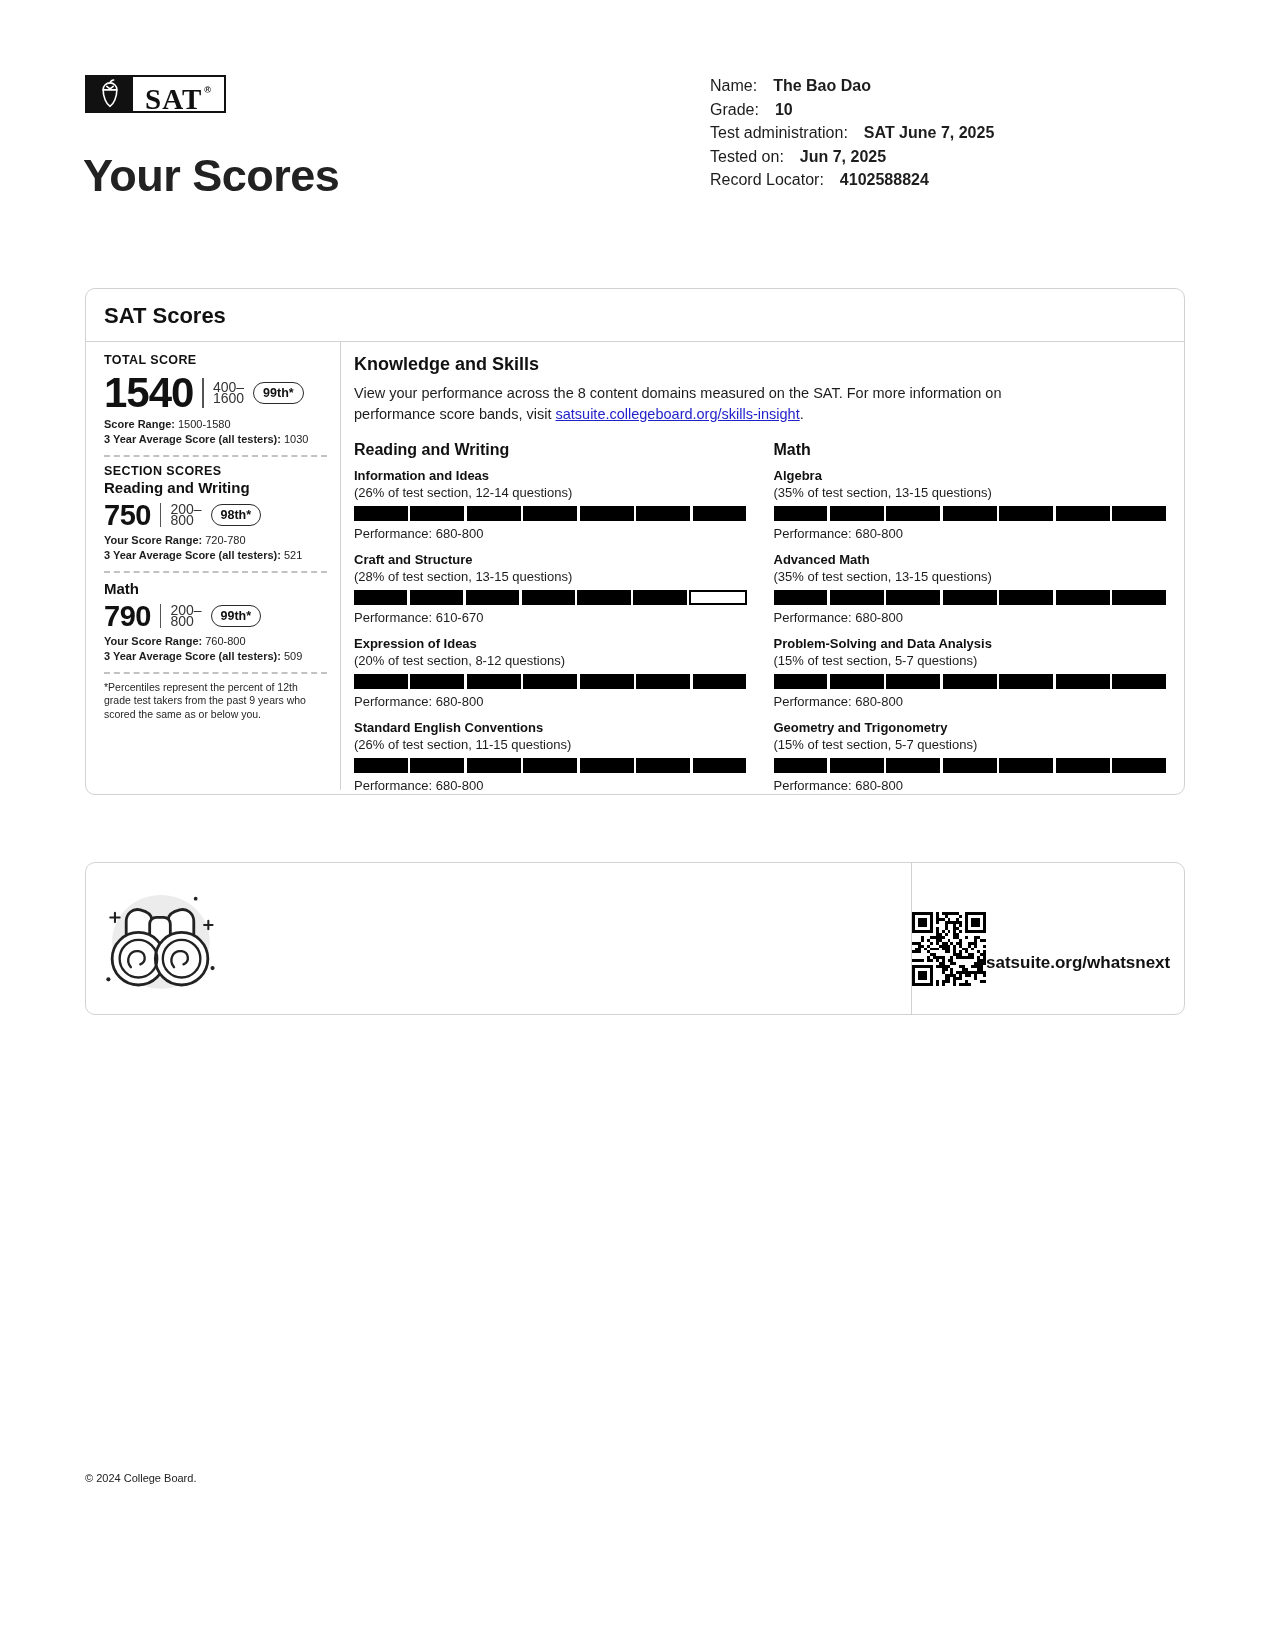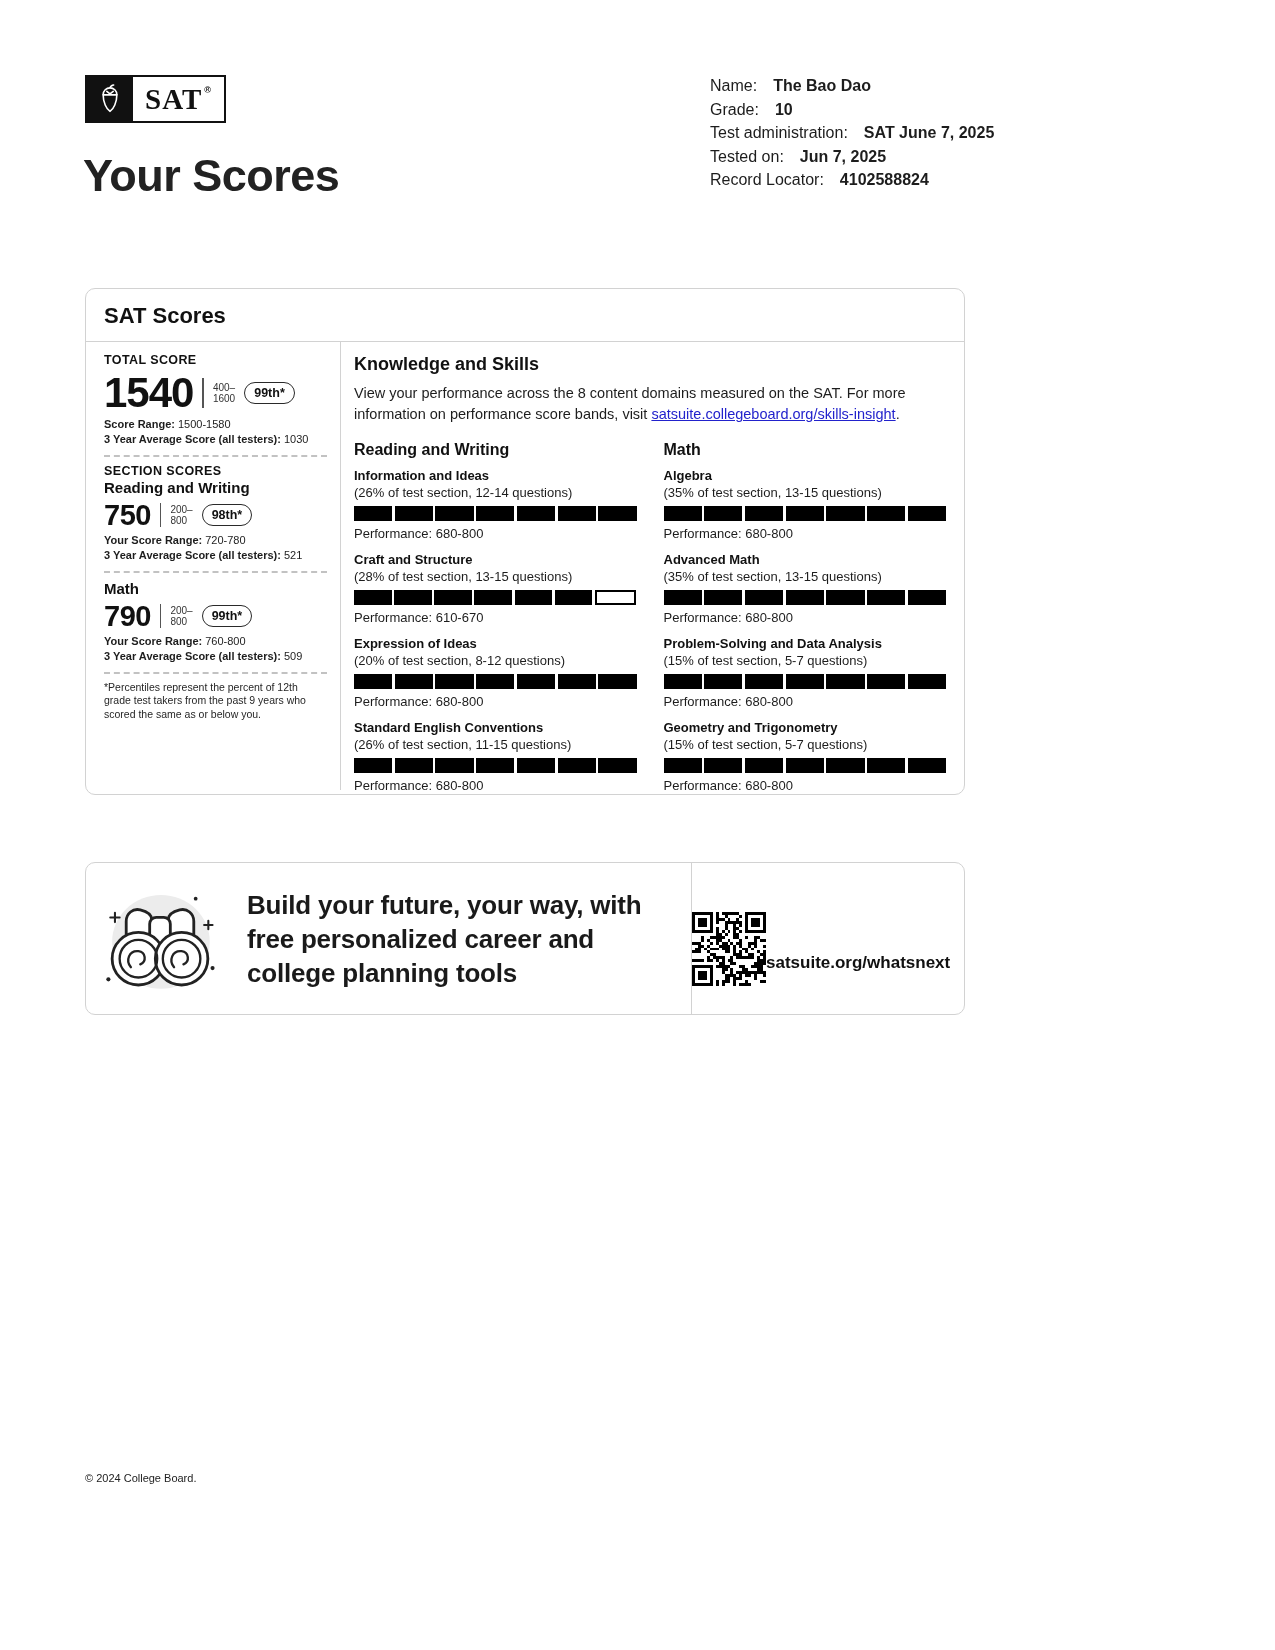--- a/index.html
+++ b/index.html
@@ -3,51 +3,51 @@
 <meta charset="utf-8">
 <style>
   * { margin:0; padding:0; box-sizing:border-box; }
   html,body { background:#fff; }
   .page {
     position:relative; width:1275px; height:1650px; background:#fff;
     font-family:"Liberation Sans", sans-serif; color:#1d1d1d; overflow:hidden;
   }
 
   
-  .logo { position:absolute; left:85px; top:75px; display:flex; height:48px;
+  .logo { position:absolute; left:85px; top:75px; display:flex; height:38px;
           border:2.5px solid #111; background:#fff; }
   .logo-acorn { width:46px; background:#111; display:flex; align-items:center; justify-content:center; }
   .logo-text { display:flex; align-items:flex-start; padding:8px 12px 0 12px;
                font-family:"Liberation Serif", serif; font-weight:700; font-size:29px;
                letter-spacing:1px; line-height:1; color:#111; }
   .logo-reg { font-size:9px; margin-left:2px; margin-top:1px; font-family:"Liberation Sans",sans-serif; }
 
   .page-title { position:absolute; left:83px; top:150px; font-size:45px; font-weight:700;
                 letter-spacing:-0.5px; color:#222; }
 
   .student-info { position:absolute; left:710px; top:74px; font-size:16px; line-height:23.5px; color:#1d1d1d; }
   .student-info .val { font-weight:700; margin-left:16px; }
 
   
-  .card { position:absolute; left:85px; width:880px; background:#fff;
+  .card { position:absolute; left:85px; width:1100px; background:#fff;
           border:1.5px solid #d2d2d2; border-radius:10px; }
   .score-card { top:288px; height:507px; }
   .card-title { padding:14px 18px 12px; font-size:22px; font-weight:700; color:#111;
                 border-bottom:1.5px solid #d2d2d2; }
   .card-body { display:flex; height:448px; }
   .left-col { width:255px; border-right:1.5px solid #d2d2d2; padding:11px 13px 8px 18px; }
   .right-col { flex:1; padding:11px 18px 0 13px; }
 
   .total-heading, .section-heading { font-size:12.5px; font-weight:700; letter-spacing:0.4px; color:#111; }
   .score-row { display:flex; align-items:center; gap:9px; margin:7px 0 5px; }
   .score-big { font-size:42px; font-weight:700; line-height:0.9; letter-spacing:-1px; color:#111; }
   .score-med { font-size:29px; font-weight:700; line-height:0.9; letter-spacing:-0.5px; color:#111; }
   .scale-rule { width:1.5px; height:30px; background:#555; }
   .scale-rule.sm { height:24px; }
-  .scale { font-size:10px; line-height:11px; color:#333; }
+  .scale { font-size:14px; line-height:11px; color:#333; }
   .scale span { display:block; }
   .pill { border:1.5px solid #2a2a2a; border-radius:14px; padding:3px 9px;
           font-size:12.5px; font-weight:700; color:#111; white-space:nowrap; }
 
   .meta-line { font-size:11px; line-height:15px; color:#1d1d1d; }
   .meta-line .b { font-weight:700; }
   .meta-line .val { margin-left:3px;text-align:center; }
   .dashes { border-top:2px dashed #c2c2c2; margin:8px 0 7px; }
 
   .section-name { font-size:15px; font-weight:700; margin:1px 0 0; color:#111; }
@@ -314,21 +314,20 @@
         <circle cx="42" cy="86" r="20" fill="none" stroke="#222" stroke-width="2.5"></circle>
         <circle cx="88" cy="86" r="20" fill="none" stroke="#222" stroke-width="2.5"></circle>
         <path d="M34 95 C28 88 32 77 42 78 C50 79 51 89 44 92" fill="none" stroke="#222" stroke-width="2.5" stroke-linecap="round"></path>
         <path d="M80 95 C74 88 78 77 88 78 C96 79 97 89 90 92" fill="none" stroke="#222" stroke-width="2.5" stroke-linecap="round"></path>
         <path d="M12 42 h10 M17 37 v10" stroke="#222" stroke-width="2.2" stroke-linecap="round"></path>
         <path d="M112 50 h9 M116.5 45.5 v9" stroke="#222" stroke-width="2.2" stroke-linecap="round"></path>
         <circle cx="10" cy="108" r="2.2" fill="#222"></circle>
         <circle cx="121" cy="96" r="2.2" fill="#222"></circle>
         <circle cx="103" cy="22" r="2" fill="#222"></circle>
       </svg>
-      <div class="promo-headline">Build your future, your way, with free personalized career and college planning tools</div>
     </div>
     <div class="promo-right">
       <svg class="qr" id="qr" shape-rendering="crispEdges" viewBox="0 0 25 25">
           <rect width="25" height="25" fill="#fff"></rect>
           <g fill="#000">
             <rect x="0" y="0" width="1" height="1"></rect>
             <rect x="1" y="0" width="1" height="1"></rect>
             <rect x="2" y="0" width="1" height="1"></rect>
             <rect x="3" y="0" width="1" height="1"></rect>
             <rect x="4" y="0" width="1" height="1"></rect>

